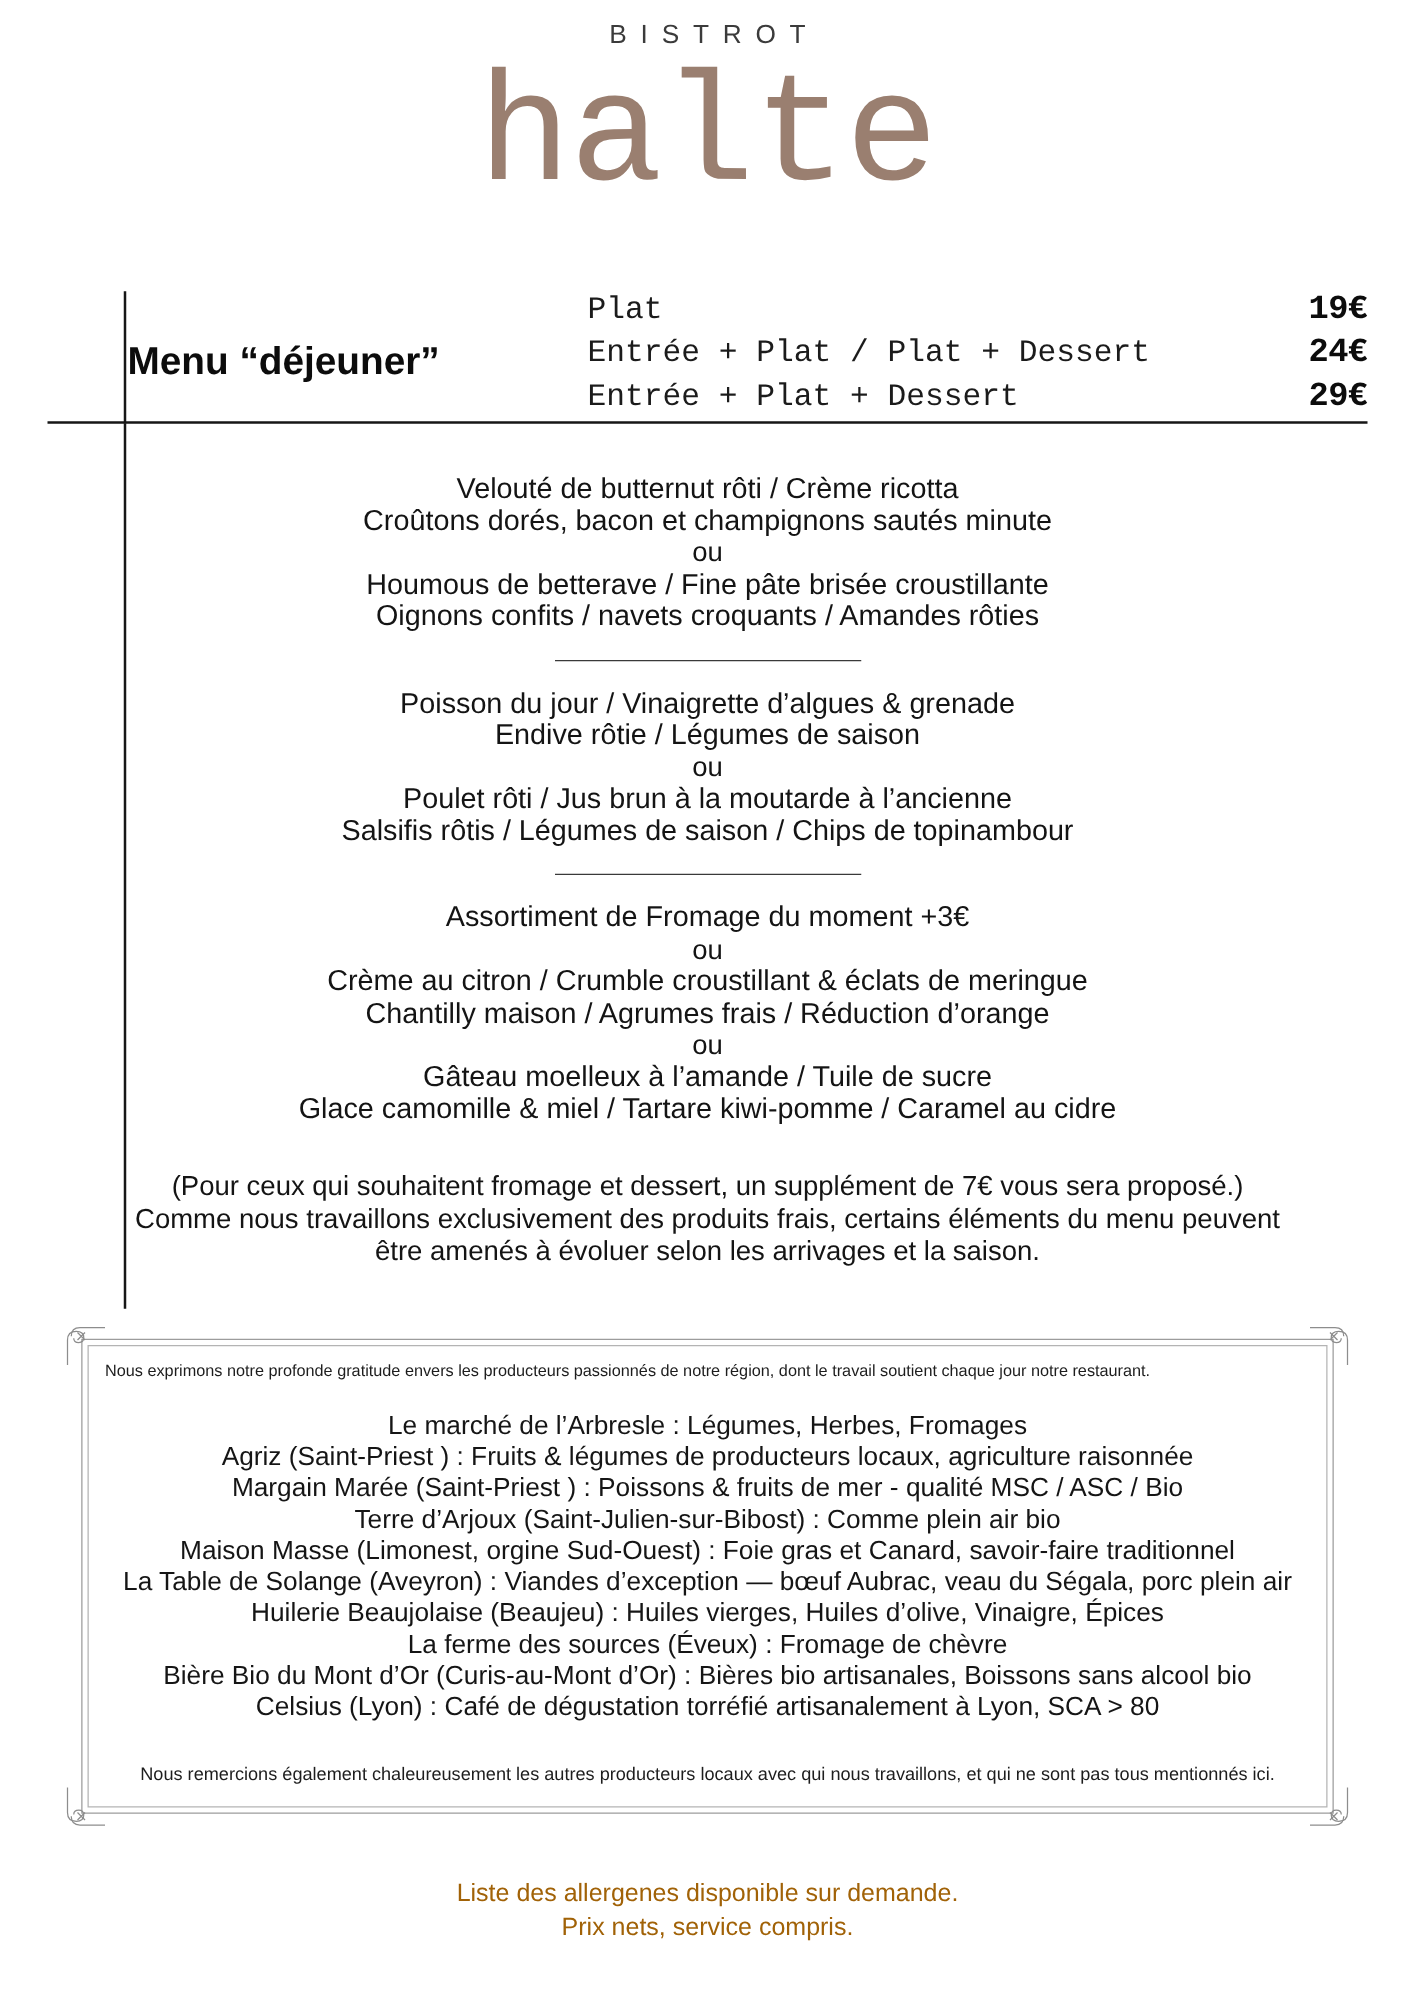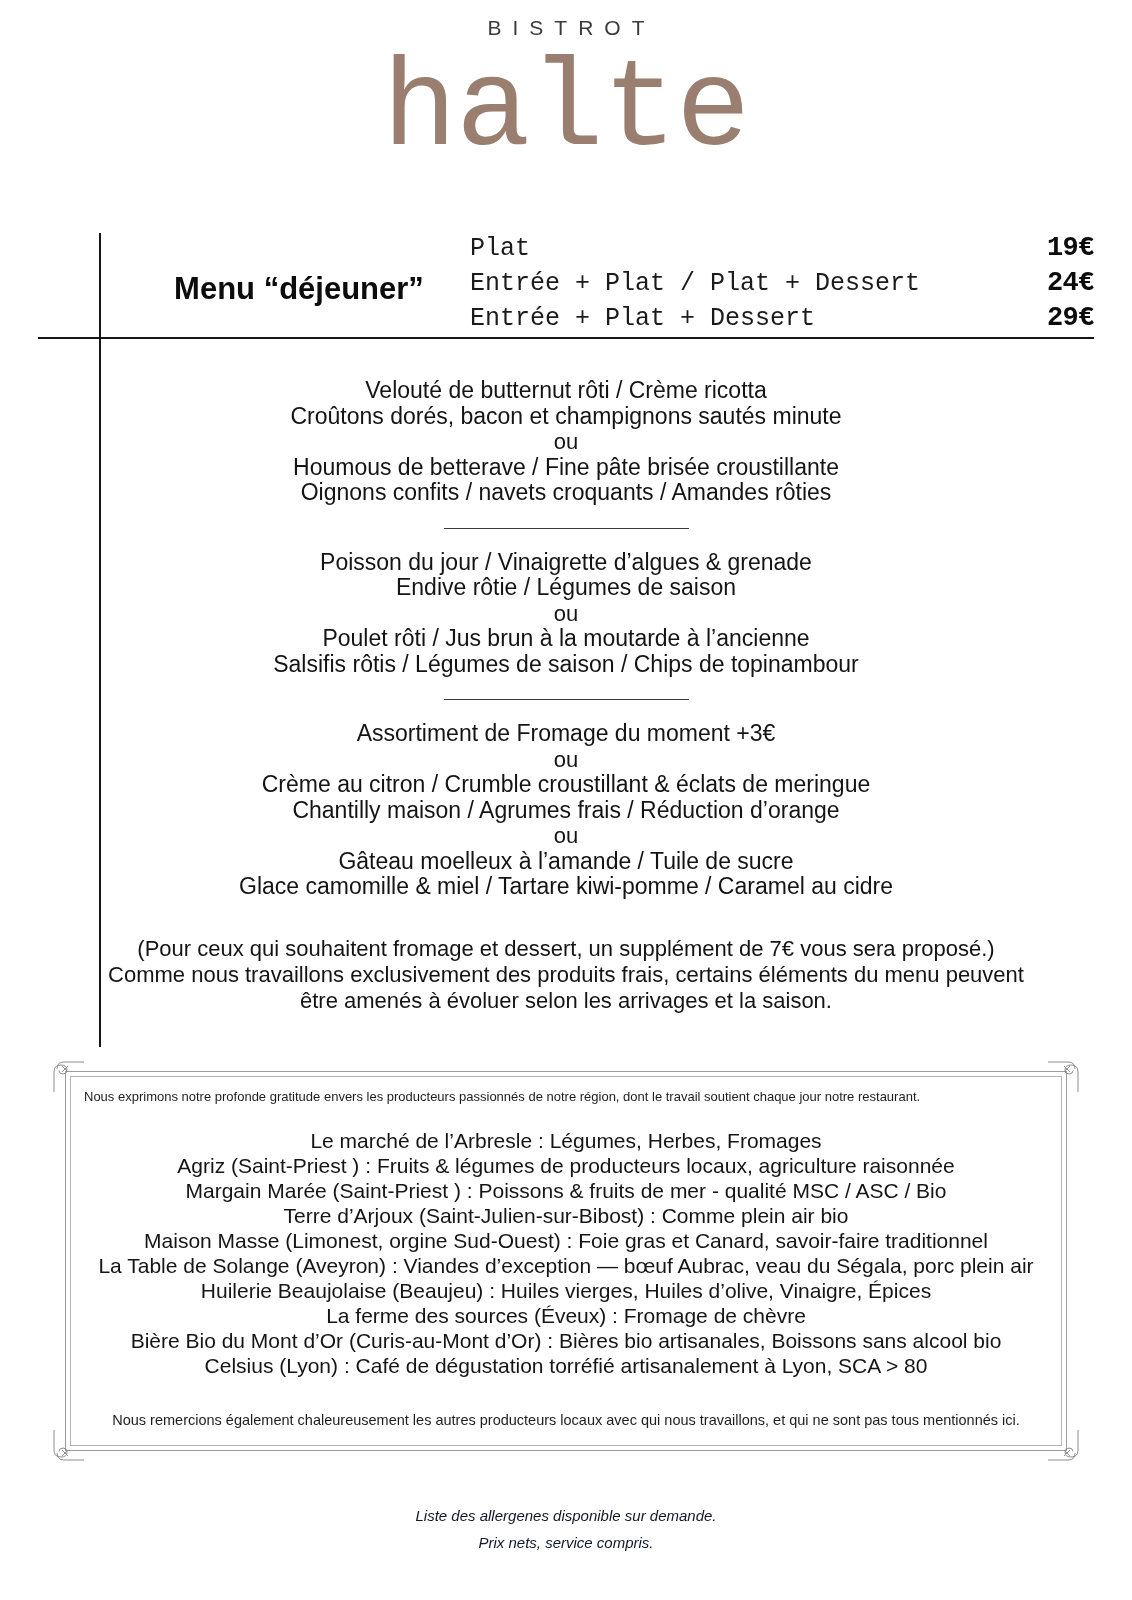--- a/index.html
+++ b/index.html
@@ -50,24 +50,23 @@
     height: 108px;
   }
   .hdr-vrule {
     position: absolute;
     left: 61px; top: 2px;
     width: 2px; height: 106px;
     background: #161616;
   }
   .hdr-title {
     position: absolute;
-    left: 86px;
+    left: 64px;
     top: 40px;
     width: 350px;
-    text-align: center;
     font-size: 31px;
     font-weight: bold;
     color: #0c0c0c;
   }
   .hdr-rows {
     position: absolute;
     left: 432px;
     top: 2px;
     right: 0;
     font-family: Liberation Mono, monospace;
@@ -192,24 +191,23 @@
   }
 
   
   .footer {
     position: absolute;
     left: 0; right: 0;
     top: 1502px;
     text-align: center;
   }
   .footer-line {
-    font-size: 15px;
+    font-size: 20px;
     line-height: 27px;
-    color: #0f172a;
-    font-style: italic;
+    color: #a16207;
   }
 </style>
 </head>
 <body>
 
 <div class="page">
 
   <div class="logo-block">
     <div class="brand-kicker">BISTROT</div>
     <div class="brand-name">halte</div>

